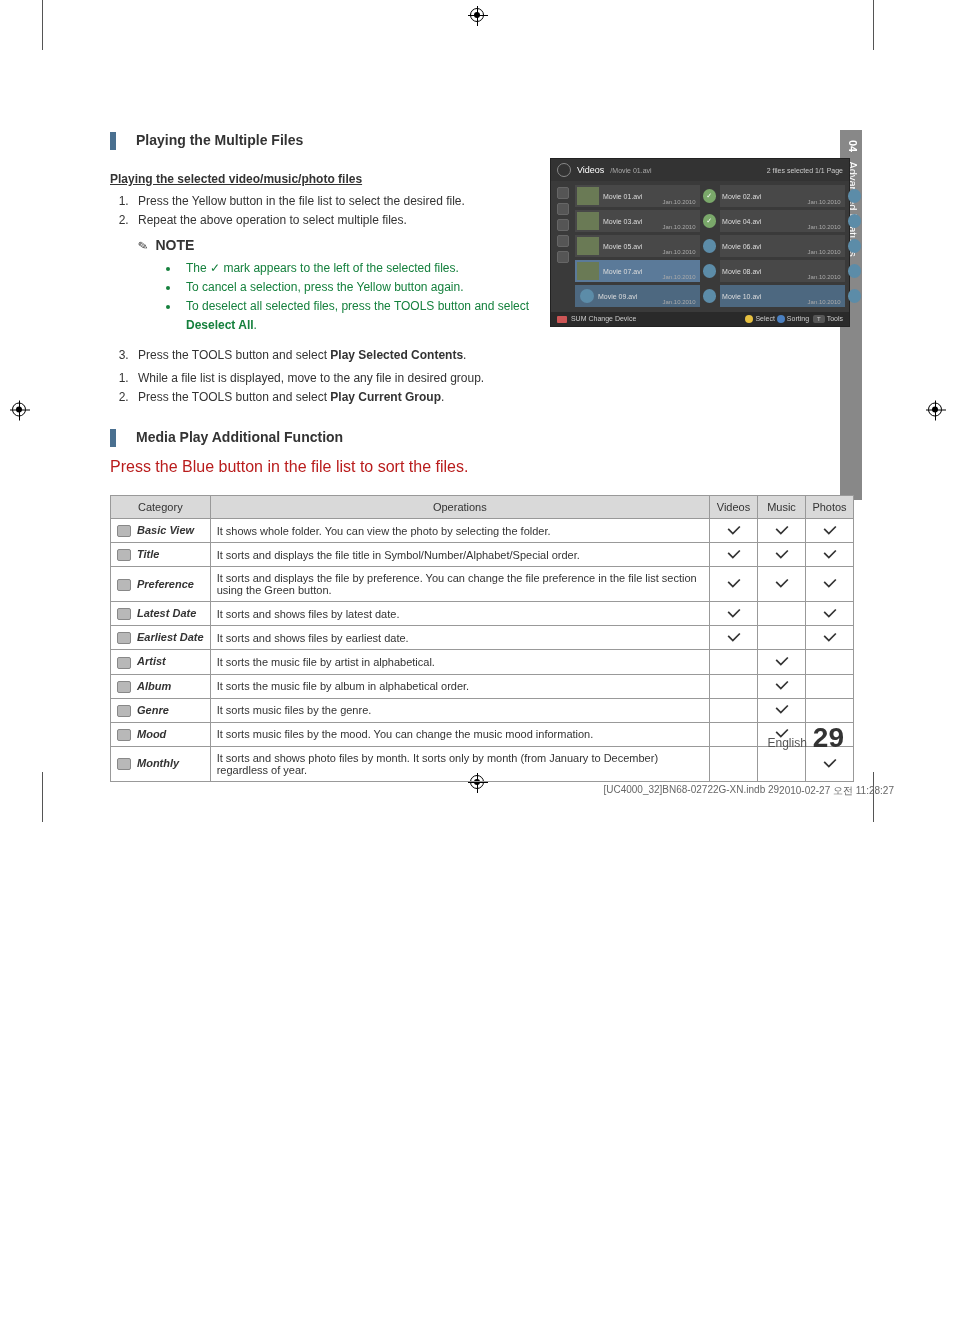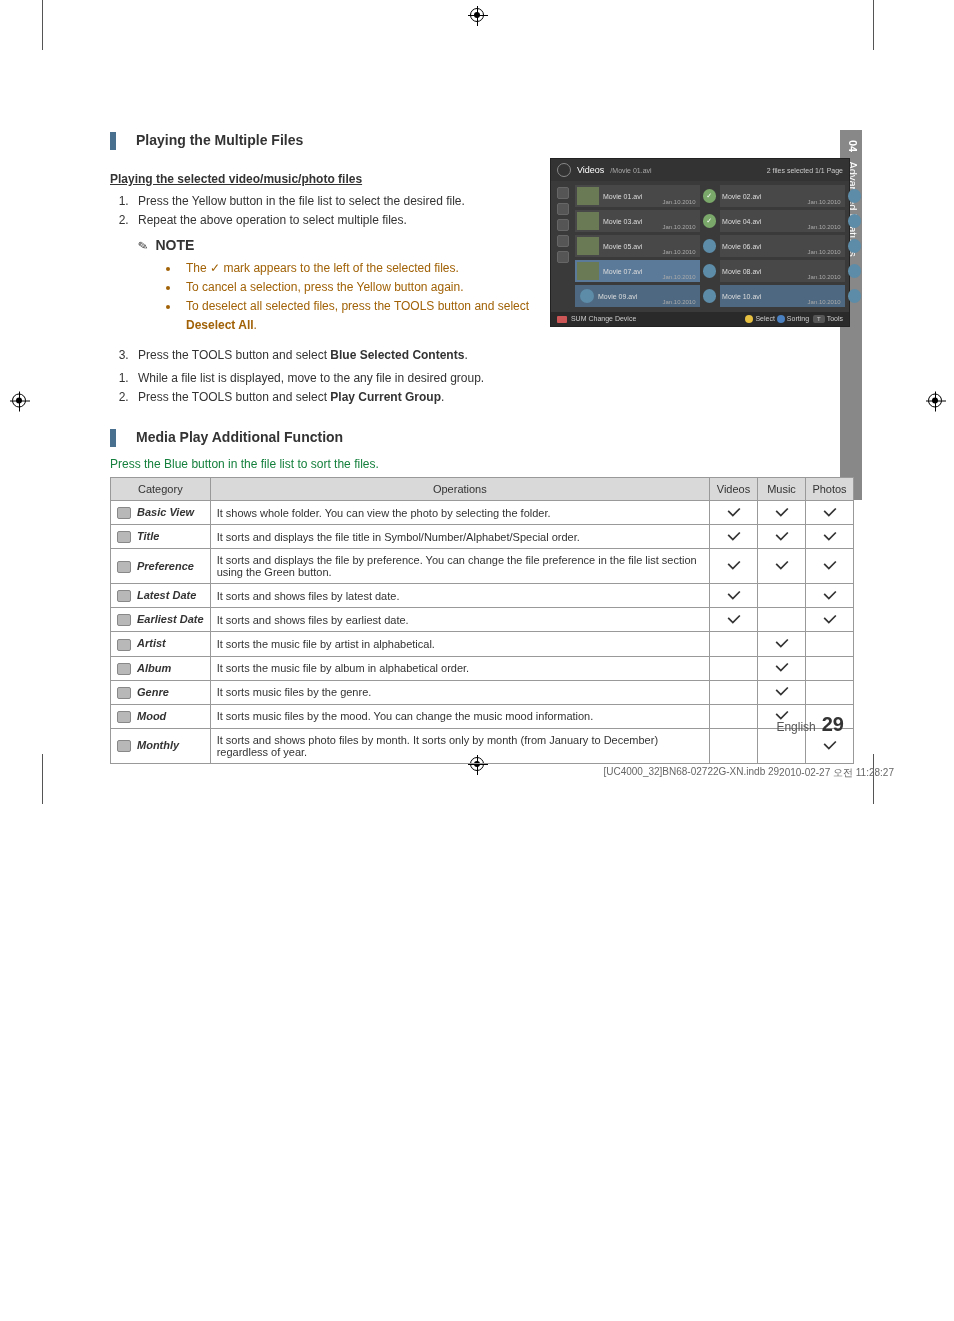--- a/index.html
+++ b/index.html
@@ -61,27 +61,27 @@
   .section-bar {
     width: 6px; height: 18px; background: #4a7090; margin-right: 20px;
   }
   .section-title { font-size: 14px; font-weight: bold; color: #333; }
 
   .subhead {
     font-weight: bold; font-size: 12px; color: #333;
     text-decoration: underline;
     margin: 14px 0 6px 0;
   }
-  .body-text { font-size: 12px; color: #15803d; line-height: 1.5; }
+  .body-text { font-size: 16px; color: #b91c1c; line-height: 1.5; }
   ol.steps { margin: 4px 0 4px 0; padding-left: 22px; }
   ol.steps li { font-size: 12px; line-height: 1.6; color: #333; padding-left: 6px; }
   .note-label { font-weight: bold; font-size: 14px; margin-top: 12px; }
   .note-icon { display:inline-block; transform: rotate(-10deg); margin-right:4px;}
   ul.notes { margin: 2px 0 10px 42px; padding: 0; list-style: disc; }
-  ul.notes li { font-size: 12px; line-height: 1.6; color:#a16207; }
+  ul.notes li { font-size: 12px; line-height: 1.6; color:#15803d; }
 
   .two-col { display: flex; gap: 20px; align-items: flex-start; }
   .col-left { flex: 1 1 auto; max-width: 420px;}
   .col-right { width: 300px; flex-shrink:0; }
 
   
   .tv-shot {
     width: 300px; background: #3a3a3a; border: 1px solid #222;
     font-size: 8px; color: #ccc;
   }
@@ -102,37 +102,37 @@
   .tv-item-wrap { display:flex; align-items:center; width:48%;}
   .tv-badge { width:14px; height:14px; border-radius:50%; background:#5c8ca8; margin-left:3px; font-size:7px; color:#fff; display:flex; align-items:center; justify-content:center;}
   .tv-row { display:flex; gap:4px; margin-bottom:3px;}
   .tv-foot { background:#2a2a2a; padding:3px 6px; display:flex; align-items:center; font-size:7px; color:#ccc;}
   .tv-foot .l { flex:1;}
   .tv-foot span.key { display:inline-block; padding:1px 4px; background:#555; border-radius:2px; margin:0 2px; font-size:6px;}
   .dotC { width:8px; height:8px; border-radius:50%; background:#e6c040; display:inline-block; vertical-align:middle; margin-right:2px;}
   .dotD { width:8px; height:8px; border-radius:50%; background:#4a7fc0; display:inline-block; vertical-align:middle; margin-right:2px;}
 
   
-  table.sort { width: 100%; border-collapse: collapse; margin-top:4px;}
+  table.sort { width: 100%; border-collapse: collapse; margin-top:16px;}
   table.sort th, table.sort td {
     border: 1px solid #999; padding: 5px 6px; font-size: 11px; vertical-align: middle;
   }
   table.sort th { background: #d9d9d9; font-weight: normal; text-align:center;}
   table.sort td.cat { white-space: nowrap; font-weight: bold; font-style: italic; }
   table.sort td.op { font-weight: normal; }
   table.sort td.chk { text-align:center; width:48px;}
   .cat-icon { display:inline-block; width:14px; height:12px; background:#b8b8b8; border:1px solid #888; border-radius:2px; margin-right:6px; vertical-align:middle;}
   .check { display:inline-block; }
   .check svg { width:14px; height:10px; }
 
   .footer {
     position: absolute; bottom: 68px; right: 110px;
     font-size: 12px; color:#555; display:flex; align-items:baseline; gap:6px;
   }
-  .footer .pg { font-size:20px; font-weight:bold; color:#333;}
+  .footer .pg { font-size:28px; font-weight:bold; color:#333;}
   .print-footer {
     position:absolute; bottom: 24px; left: 60px; right:60px;
     display:flex; justify-content:flex-end; font-size:10px; color:#666;
   }
 
   .crop-line-top-l { position:absolute; top:0; left:42px; width:1px; height:50px; background:#555;}
   .crop-line-top-r { position:absolute; top:0; right:80px; width:1px; height:50px; background:#555;}
   .crop-line-bot-l { position:absolute; bottom:0; left:42px; width:1px; height:50px; background:#555;}
   .crop-line-bot-r { position:absolute; bottom:0; right:80px; width:1px; height:50px; background:#555;}
 </style>
@@ -170,21 +170,21 @@
           <div style="margin:4px 0 0 0;">
             <span class="note-icon">✎</span>
             <span class="note-label">NOTE</span>
           </div>
           <ul class="notes">
             <li>The ✓ mark appears to the left of the selected files.</li>
             <li>To cancel a selection, press the Yellow button again.</li>
             <li>To deselect all selected files, press the TOOLS button and select <b>Deselect All</b>.</li>
           </ul>
         </li>
-        <li value="3">Press the TOOLS button and select <b>Blue Selected Contents</b>.</li>
+        <li value="3">Press the TOOLS button and select <b>Play Selected Contents</b>.</li>
       </ol>
 
       <ol class="steps">
         <li>While a file list is displayed, move to the any file in desired group.</li>
         <li>Press the TOOLS button and select <b>Play Current Group</b>.</li>
       </ol>
     </div>
 
     <div class="col-right">
       <div class="tv-shot">

